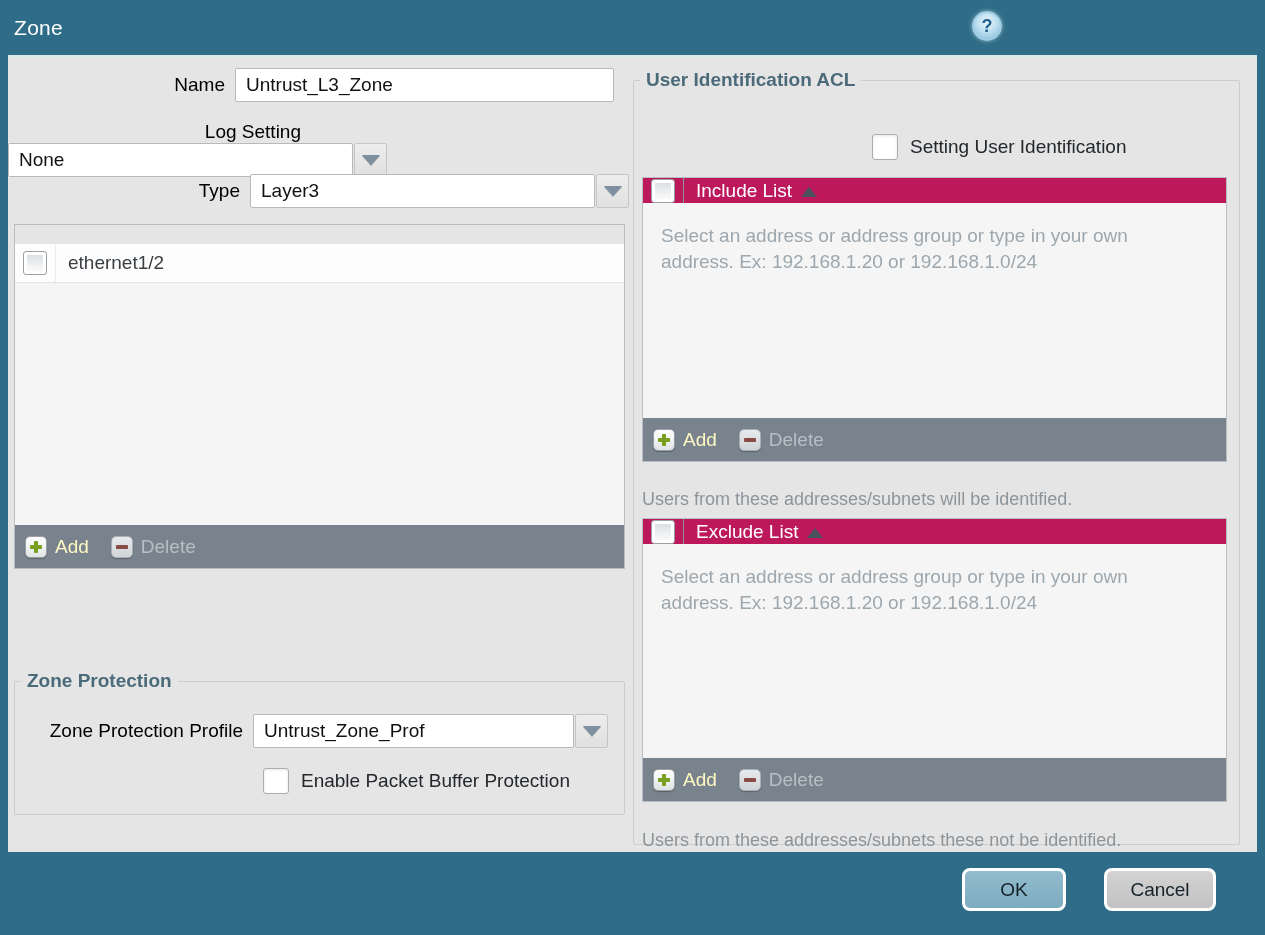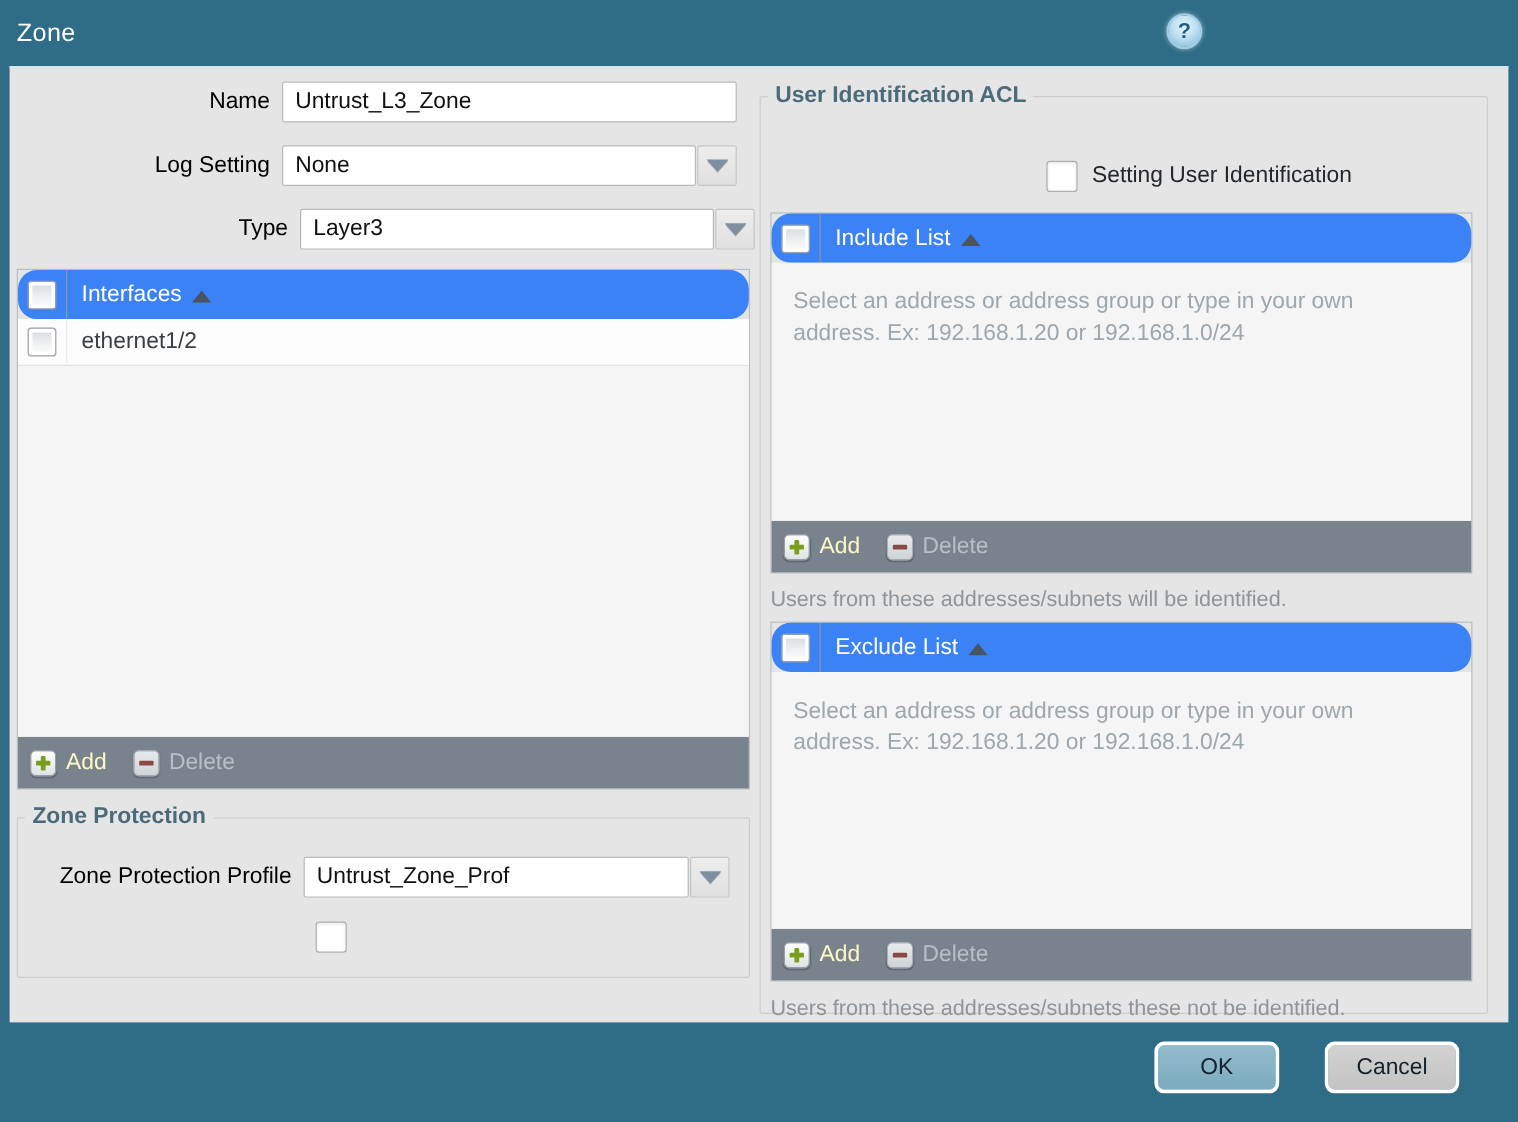--- a/index.html
+++ b/index.html
@@ -37,21 +37,21 @@
     font-size:19px; color:#111; display:flex; align-items:center; padding:0 10px;
   }
   .dd-btn {
     width:33px; margin-left:1px; background:linear-gradient(180deg,#ededed,#e0e0e0);
     border:1px solid #c3c6c8; border-radius:2px; display:flex; align-items:center; justify-content:center; cursor:pointer;
   }
   .dd-arrow { width:0; height:0; border-left:9px solid transparent; border-right:9px solid transparent; border-top:10px solid #7e90a0; filter:drop-shadow(0 1px 0 rgba(60,75,88,0.45)); }
 
   
   .panel { position:absolute; border:1px solid #b9bec2; }
-  .panel-header { height:41px; background:#3b82f6; display:flex; align-items:center; color:#ffffff; font-size:19px;border-radius:16px; }
+  .panel-header { height:25px; background:#be185d; display:flex; align-items:center; color:#ffffff; font-size:19px; }
   .cb-cell { width:41px; align-self:stretch; display:flex; align-items:center; justify-content:center; border-right:1px solid #8d969e; }
   .panel-header .label-wrap { display:flex; align-items:center; gap:9px; padding-left:12px; }
   .sort-asc { width:0; height:0; border-left:8px solid transparent; border-right:8px solid transparent; border-bottom:10px solid #49545e; margin-top:2px; }
   .panel-body { background:#f5f5f5; position:relative; }
   .panel-footer { height:43px; background:#79838d; display:flex; align-items:center; gap:22px; padding-left:10px; }
 
   .row-item { height:39px; background:#fdfdfd; border-bottom:1px solid #e2e2e2; display:flex; align-items:center; }
   .row-item .cb-cell { border-right:1px solid #ececec; }
   .row-item .row-text { padding-left:12px; font-size:19px; color:#3a3f44; }
 
@@ -111,51 +111,42 @@
   <div class="help-icon">?</div>
 </div>
 
 <div class="dialog-body">
 
   <div class="form-row" style="left:0; top:11px;">
     <div class="form-label">Name</div>
     <input class="text-input" value="Untrust_L3_Zone" style="">
   </div>
 
-  <div class="form-row" style="left:0; top:64px;">
+  <div class="form-row" style="left:0; top:64px;flex-direction:column;">
     <div class="form-label">Log Setting</div>
     <div class="dropdown">
       <div class="dd-text">None</div>
       <div class="dd-btn">
         <span class="dd-arrow"></span>
       </div>
     </div>
   </div>
 
   <div class="form-row" style="left:15px; top:117px;">
     <div class="form-label">Type</div>
     <div class="dropdown">
       <div class="dd-text">Layer3</div>
       <div class="dd-btn">
         <span class="dd-arrow"></span>
       </div>
     </div>
   </div>
 
   <div class="panel" style="left:6px; top:167px; width:611px;">
-    <div class="panel-header">
-      <div class="cb-cell">
-        <div class="checkbox"></div>
-      </div>
-      <div class="label-wrap">
-        <span>Interfaces</span>
-        <span class="sort-asc"></span>
-      </div>
-    </div>
-    <div class="panel-body" style="height:348px;">
+    <div class="panel-body" style="height:281px;margin-top:19px;">
       <div class="row-item">
         <div class="cb-cell">
           <div class="checkbox"></div>
         </div>
         <div class="row-text">ethernet1/2</div>
       </div>
     </div>
     <div class="panel-footer">
       <div class="tbl-btn">
         <span class="ico ico-plus"></span>
@@ -174,20 +165,21 @@
       <div class="form-label" style="width:238px;">Zone Protection Profile</div>
       <div class="dropdown">
         <div class="dd-text" style="width:321px;">Untrust_Zone_Prof</div>
         <div class="dd-btn">
           <span class="dd-arrow"></span>
         </div>
       </div>
     </div>
     <div class="checkbox-row" style="left:248px; top:76px;">
       <div class="checkbox plain"></div>
+      <div class="cb-label">Enable Packet Buffer Protection</div>
     </div>
   </fieldset>
 
   <fieldset style="left:625px; top:12px; width:607px; height:776px;">
     <legend>User Identification ACL</legend>
 
     <div class="checkbox-row" style="left:238px; top:43px;">
       <div class="checkbox plain"></div>
       <div class="cb-label">Setting User Identification</div>
     </div>

